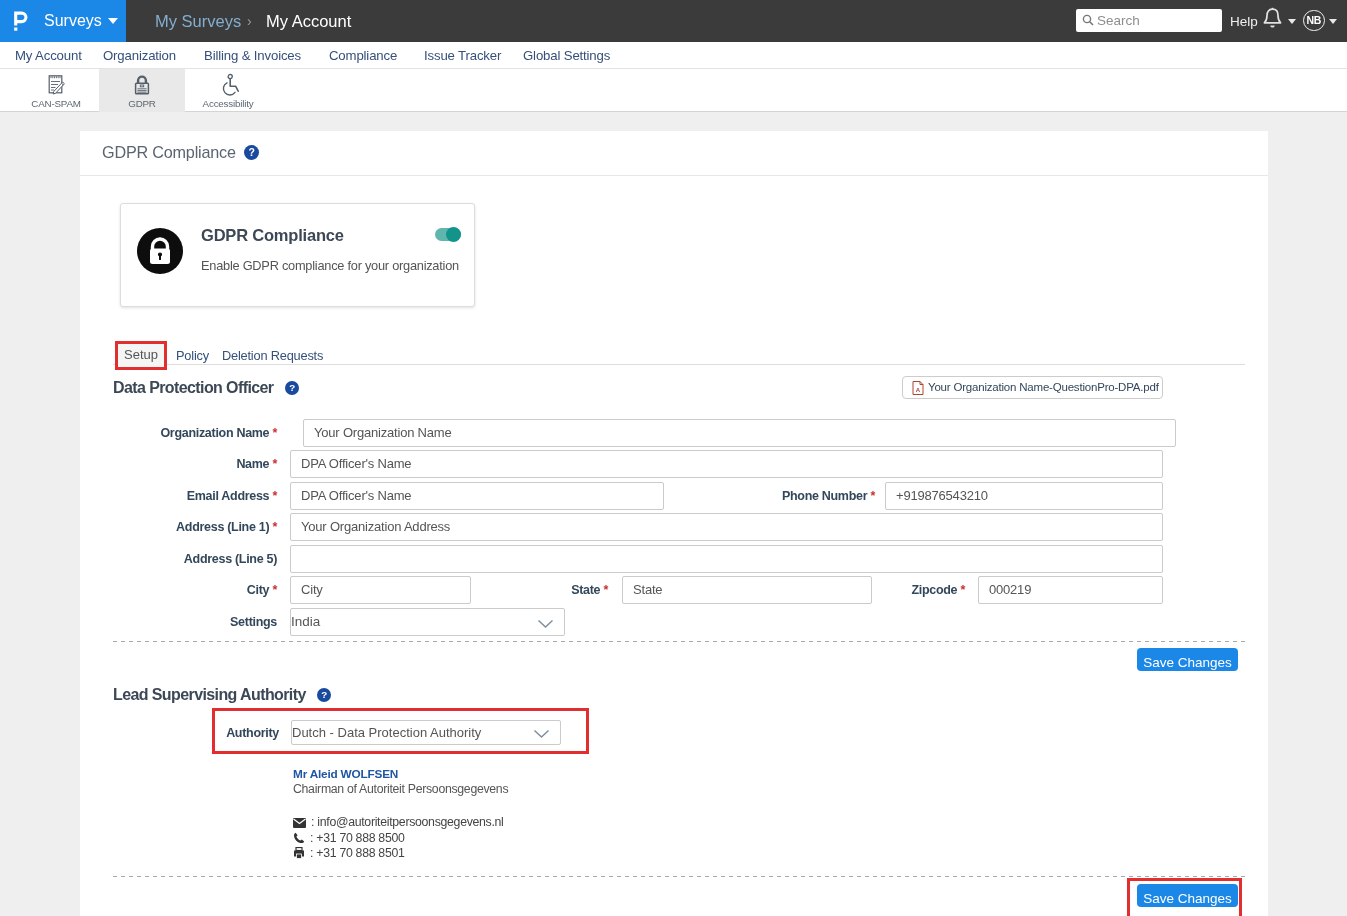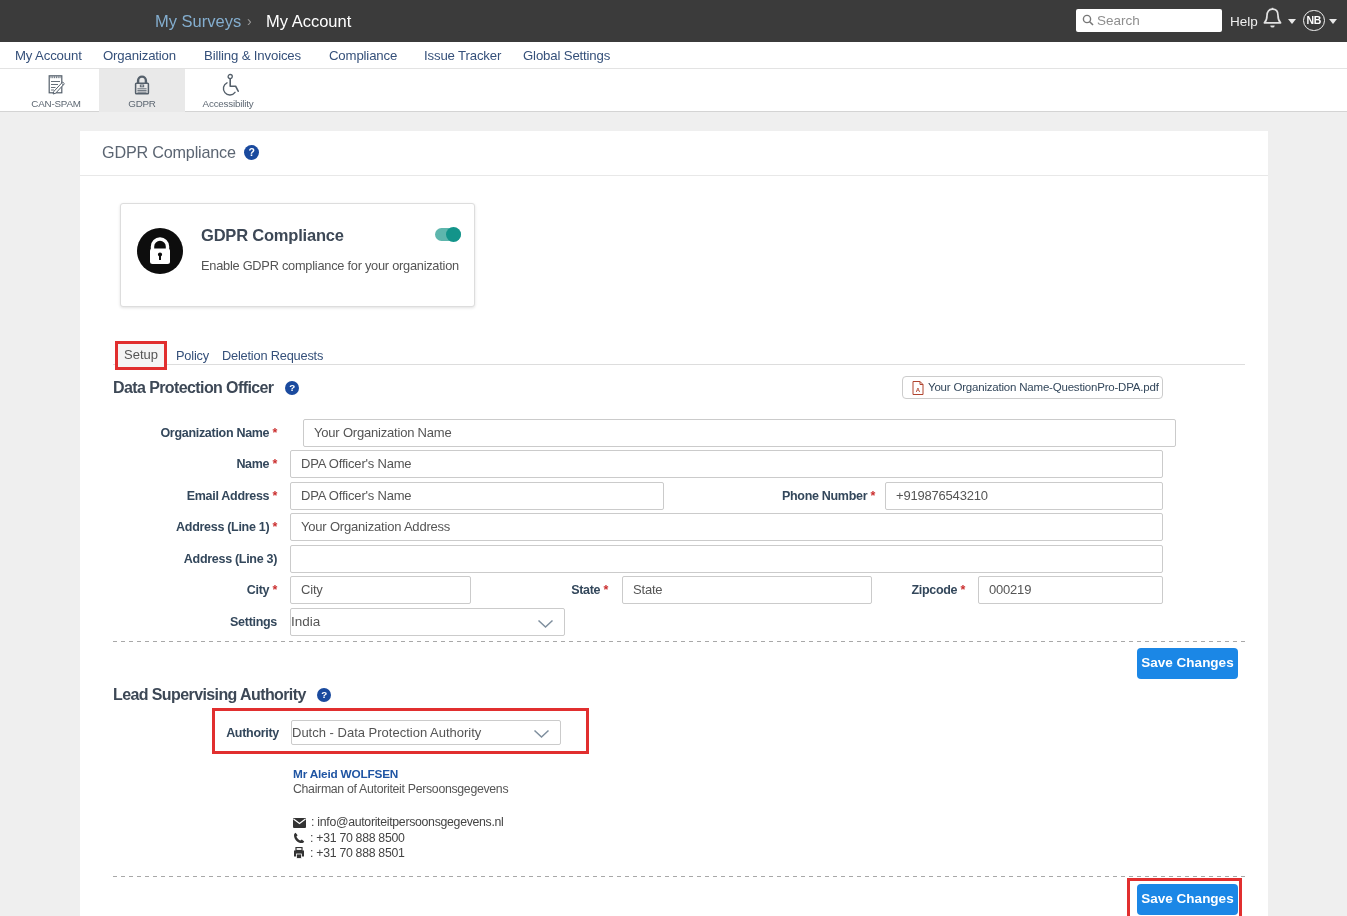--- a/index.html
+++ b/index.html
@@ -76,35 +76,43 @@
 .req { color:#cb3030; }
 .finput { position:absolute; height:28px; border:1px solid #cbcbcb; border-radius:2px; background:#fff;
   font-size:13px; letter-spacing:-0.2px; color:#555; line-height:26px; padding-left:10px; white-space:nowrap; overflow:hidden; }
 .fselect { position:absolute; height:28px; border:1px solid #cbcbcb; border-radius:2px; background:#fff;
   font-size:13.5px; color:#555; line-height:26px; white-space:nowrap; }
 .caret-dn { position:absolute; width:17px; height:10px; }
 
 .dashed { position:absolute; left:113px; width:1132px; height:1px;
   background:repeating-linear-gradient(to right,#a8a8a8 0 4px,transparent 4px 8px); }
 
-.bluebtn { position:absolute; width:101px; height:31px; background:#1b87e6; border-radius:4px;
-  color:#fff; font-size:13.5px; text-align:center; line-height:29px;font-weight:bold; }
+.bluebtn { position:absolute; width:101px; height:23px; background:#1b87e6; border-radius:4px;
+  color:#fff; font-size:13.5px; text-align:center; line-height:29px; }
 
 #redbox2 { position:absolute; left:212px; top:708px; width:377px; height:46px; border:3px solid #e12f2f; }
 #redbox3 { position:absolute; left:1127px; top:878px; width:115px; height:44px; border:3px solid #e12f2f; }
 
 #lname { position:absolute; left:293px; top:767px; font-size:11.8px; letter-spacing:-0.2px; font-weight:bold; color:#2055a3; }
 #lrole { position:absolute; left:293px; top:782px; font-size:12.3px; letter-spacing:-0.3px; color:#555; }
 .crow { position:absolute; left:293px; font-size:12.3px; letter-spacing:-0.3px; color:#444; }
 .crow svg { vertical-align:-2px; margin-right:2px; }
 </style>
 </head>
 <body>
 
 <div id="topbar">
+  <div id="logobox">
+    <svg width="16" height="20" viewBox="0 0 16 20">
+      <path d="M2.7 14.6 L2.7 2.1 L8.7 2.1 A4.25 4.25 0 0 1 8.7 10.6 L2.7 10.6" fill="none" stroke="#fff" stroke-width="3.1"></path>
+      <rect x="1.15" y="16.5" width="3.2" height="3.2" fill="#fff"></rect>
+    </svg>
+    <span id="surveys">Surveys</span>
+    <div id="logocaret"></div>
+  </div>
   <span id="bc1">My Surveys</span>
   <span id="bcsep">›</span>
   <span id="bc2">My Account</span>
   <div id="searchbox">
     <svg width="12" height="12" viewBox="0 0 12 12">
         <circle cx="5" cy="5" r="3.6" fill="none" stroke="#777" stroke-width="1.4"></circle>
         <line x1="7.7" y1="7.7" x2="11" y2="11" stroke="#777" stroke-width="1.6"></line>
       </svg>
     <span>Search</span>
   </div>
@@ -224,21 +232,21 @@
 <div class="finput" style="left:290px; top:450px; width:873px;">DPA Officer's Name</div>
 
 <div class="flabel" style="left:113px; top:482px;">Email Address <span class="req">*</span></div>
 <div class="finput" style="left:290px; top:482px; width:374px;">DPA Officer's Name</div>
 <div class="flabel" style="left:711px; top:482px;">Phone Number <span class="req">*</span></div>
 <div class="finput" style="left:885px; top:482px; width:278px;">+919876543210</div>
 
 <div class="flabel" style="left:113px; top:513px;">Address (Line 1) <span class="req">*</span></div>
 <div class="finput" style="left:290px; top:513px; width:873px;">Your Organization Address</div>
 
-<div class="flabel" style="left:113px; top:545px;">Address (Line 3)</div>
+<div class="flabel" style="left:113px; top:545px;">Address (Line 5)</div>
 <div class="finput" style="left:290px; top:545px; width:873px;"></div>
 
 <div class="flabel" style="left:113px; top:576px;">City <span class="req">*</span></div>
 <div class="finput" style="left:290px; top:576px; width:181px;">City</div>
 <div class="flabel" style="left:444px; top:576px;">State <span class="req">*</span></div>
 <div class="finput" style="left:622px; top:576px; width:250px;">State</div>
 <div class="flabel" style="left:801px; top:576px;">Zipcode <span class="req">*</span></div>
 <div class="finput" style="left:978px; top:576px; width:185px;">000219</div>
 
 <div class="flabel" style="left:113px; top:608px;">Settings</div>

